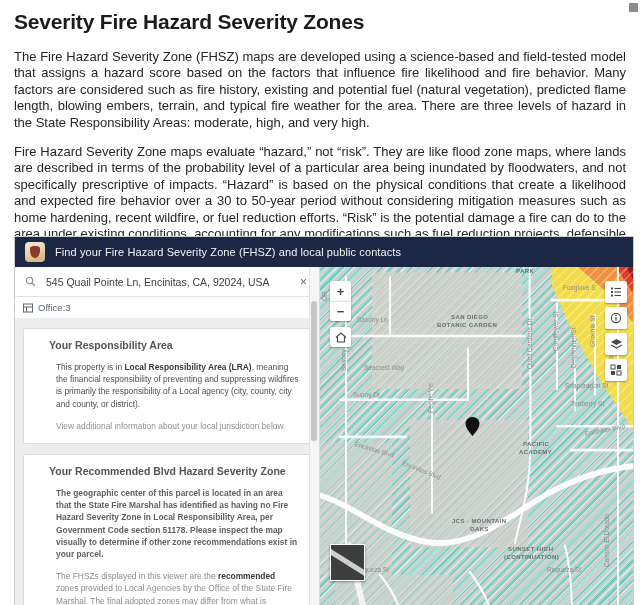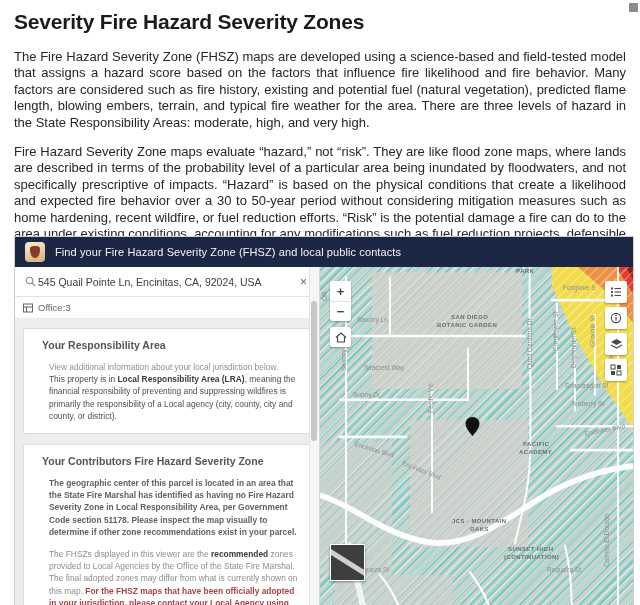--- a/index.html
+++ b/index.html
@@ -38,36 +38,36 @@
   .logo-shield{width:10px;height:12px;background:#8a3b2a;border-radius:5px 5px 6px 6px / 3px 3px 9px 9px;}
   .viewer-header .vh-title{color:#f4f5f8;font-size:11px;letter-spacing:0.1px;}
 
   .viewer-body{flex:1;display:flex;min-height:0;}
 
   
   .left-panel{width:304px;min-width:304px;background:#ededed;border-right:1px solid #d9d9d9;
     display:flex;flex-direction:column;position:relative;}
   .search-bar{
     height:29px;min-height:29px;background:#fff;border-bottom:1px solid #e2e2e2;
-    display:flex;align-items:center;padding:0 10px;
+    display:flex;align-items:center;padding:0 10px;gap:8px;
   }
   .search-input{
     border:none;outline:none;flex:1;font-size:10.5px;color:#3d3d3d;
     font-family:"Liberation Sans",sans-serif;background:transparent;
   }
   .close-x{color:#666;font-size:12px;line-height:1;cursor:pointer;padding:0 2px;}
   .results-row{
     height:21px;min-height:21px;background:#fff;border-bottom:1px solid #ececec;
     display:flex;align-items:center;gap:5px;padding:0 8px;
     color:#5c6670;font-size:9.5px;
   }
   .cards{flex:1;overflow:hidden;padding:9px 8px;background:#ededed;}
   .card{
     background:#fff;border:1px solid #dcdcdc;border-radius:2px;margin-bottom:10px;
-    padding:10px 11px 11px 18px;
+    padding:10px 11px 11px 25px;
   }
   .card h3{font-size:10.5px;font-weight:bold;color:#555;margin:0 0 10px 0;}
   .card .body-txt{font-size:8.4px;line-height:12.2px;color:#4e4e4e;margin:0 0 0 7px;}
   .card .muted{color:#8f8f8f;margin-top:10px;}
   .card .semi{color:#616161;font-weight:bold;}
   .card .gray-p{color:#8d8d8d;margin-top:10px;}
   .card .red-b{color:#a94442;font-weight:bold;}
   .card .b{font-weight:bold;color:#3a3a3a;}
   .panel-scrollbar{position:absolute;right:0;top:0;bottom:0;width:9px;background:#f5f5f5;border-left:1px solid #e3e3e3;}
   .panel-thumb{position:absolute;left:1px;top:34px;width:6px;height:140px;background:#c7c7c7;border-radius:3px;}
@@ -167,26 +167,26 @@
             <line x1="0.5" y1="4" x2="9.5" y2="4" stroke="#5c6670" stroke-width="1"></line>
             <line x1="3.5" y1="4" x2="3.5" y2="9" stroke="#5c6670" stroke-width="1"></line>
           </svg>
         </span>
         <span>Office:3</span>
       </div>
 
       <div class="cards">
         <div class="card">
           <h3>Your Responsibility Area</h3>
+          <p class="body-txt"><span>This property is in </span><span class="b">Local Responsibility Area (LRA)</span><span>, meaning the financial responsibility of preventing and suppressing wildfires is primarily the responsibility of a Local agency (city, county, city and county, or district).</span></p>
           <p class="body-txt muted">View additional information about your local jurisdiction below.</p>
-          <p class="body-txt"><span>This property is in </span><span class="b">Local Responsibility Area (LRA)</span><span>, meaning the financial responsibility of preventing and suppressing wildfires is primarily the responsibility of a Local agency (city, county, city and county, or district).</span></p>
         </div>
 
         <div class="card">
-          <h3>Your Contributors Fire Hazard Severity Zone</h3>
+          <h3>Your Recommended Blvd Hazard Severity Zone</h3>
           <p class="body-txt semi">The geographic center of this parcel is located in an area that the State Fire Marshal has identified as having no Fire Hazard Severity Zone in Local Responsibility Area, per Government Code section 51178. Please inspect the map visually to determine if other zone recommendations exist in your parcel.</p>
           <p class="body-txt gray-p"><span>The FHSZs displayed in this viewer are the </span><span class="b">recommended</span><span> zones provided to Local Agencies by the Office of the State Fire Marshal. The final adopted zones may differ from what is currently shown on this map. </span><span class="red-b">For the FHSZ maps that have been officially adopted in your jurisdiction, please contact your Local Agency using the information below.</span></p>
         </div>
 
       </div>
 
       <div class="panel-scrollbar">
         <div class="panel-thumb"></div>
       </div>
     </div>

